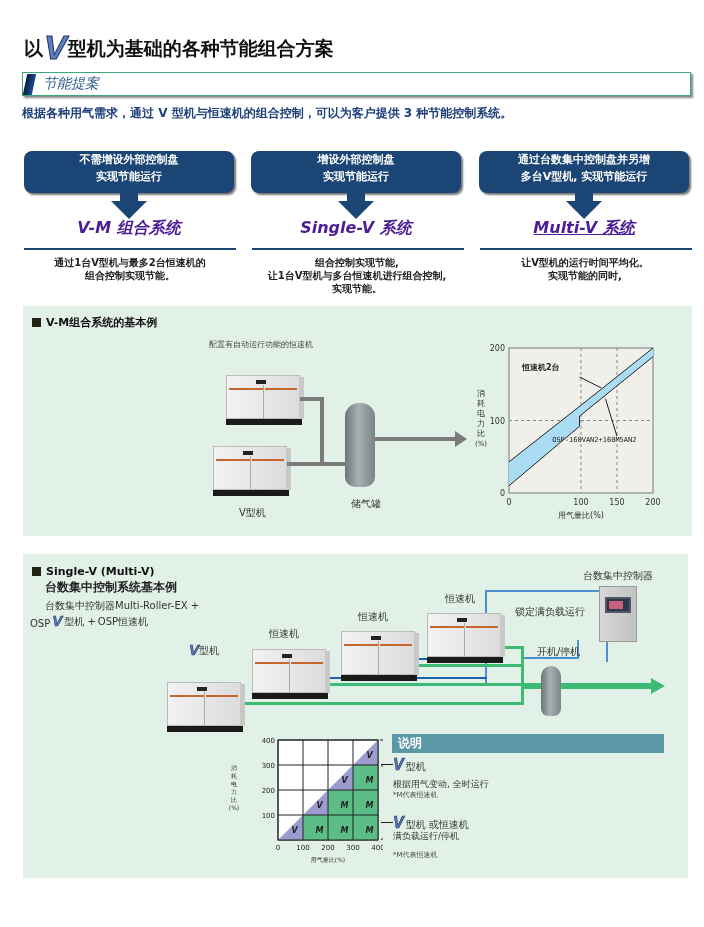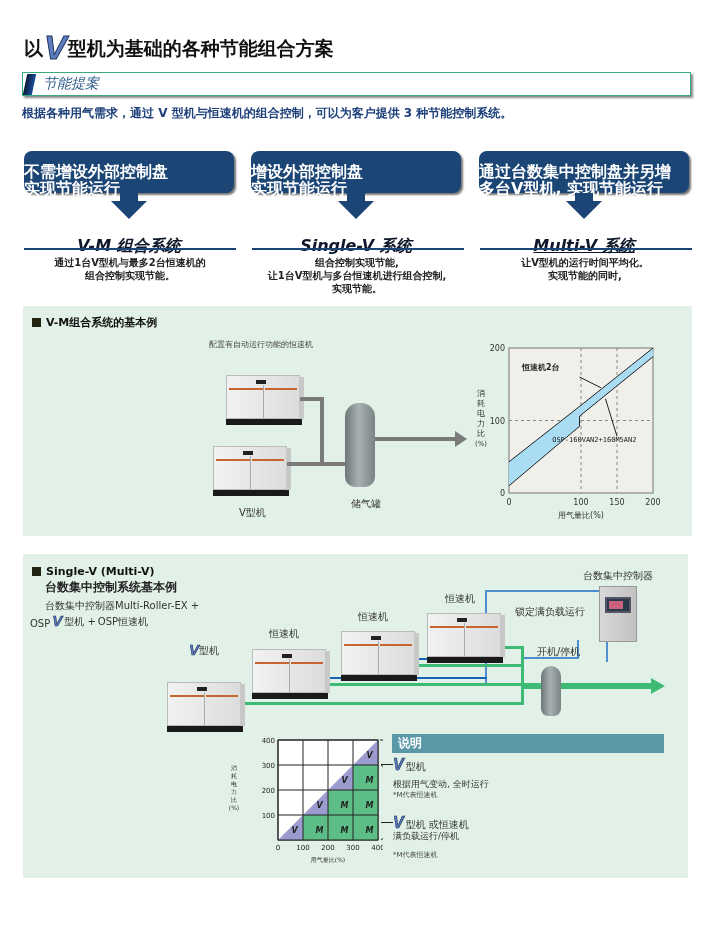--- a/index.html
+++ b/index.html
@@ -5,24 +5,24 @@
   * { box-sizing: border-box; margin: 0; padding: 0; }
   body { width: 704px; height: 927px; background: #ffffff; font-family: "DejaVu Sans", "Liberation Sans", sans-serif; color: #222; position: relative; overflow: hidden; }
   .abs { position: absolute; }
   .title { left: 24px; top: 32px; font-size: 19px; font-weight: bold; color: #111; display: flex; align-items: flex-end; letter-spacing: 0px; }
   .title .bigv { font-size: 34px; font-style: italic; font-weight: bold; color: #5c7ec0; -webkit-text-stroke: 1px #1f2f5a; line-height: 30px; margin: 0 1px; font-family: "Liberation Sans", sans-serif; }
   .section-bar { left: 22px; top: 72px; width: 669px; height: 24px; border: 1px solid #3aaa7a; box-shadow: 2px 2px 2px #888; background: #fff; }
   .section-bar .stripe { position: absolute; left: 2px; top: 1px; width: 9px; height: 21px; background: linear-gradient(90deg, #0a1a3a, #1c4e9a); transform: skewX(-12deg); }
   .section-bar .label { position: absolute; left: 20px; top: 2px; font-size: 14px; font-style: italic; color: #2a5a8a; }
   .intro { left: 22px; top: 105px; font-size: 12px; font-weight: bold; color: #1d3f7a; }
 
-  .blue-box { position: absolute; top: 151px; width: 210px; height: 42px; background: #1b4574; border-radius: 8px; box-shadow: 2px 2px 2px #777; color: #fff; font-size: 16px; font-weight: bold; line-height: 17px; padding-top: 12px; }
+  .blue-box { position: absolute; top: 151px; width: 210px; height: 42px; background: #1b4574; border-radius: 8px; box-shadow: 2px 2px 2px #777; color: #fff; font-size: 11px; font-weight: bold; text-align: center; line-height: 17px; padding-top: 0; }
   .arrow-stem { position: absolute; top: 193px; width: 18px; height: 8px; background: #1b4574; }
   .arrow-head { position: absolute; top: 201px; width: 0; height: 0; border-left: 18px solid transparent; border-right: 18px solid transparent; border-top: 18px solid #1b4574; }
-  .sys-title { position: absolute; top: 236px; width: 210px; text-align: center; font-size: 16px; font-weight: bold; font-style: italic; color: #0f172a; }
+  .sys-title { position: absolute; top: 218px; width: 210px; text-align: center; font-size: 16px; font-weight: bold; font-style: italic; color: #4c1d95; }
   .sys-rule { position: absolute; top: 248px; width: 212px; height: 2px; background: #1b4574; }
   .sys-desc { position: absolute; top: 256px; width: 212px; text-align: center; font-size: 10px; font-weight: bold; line-height: 13px; color: #222; }
 
   .panel { position: absolute; background: #e2f1e7; }
   .panel-heading { position: absolute; font-size: 11px; font-weight: bold; color: #111; display: flex; align-items: center; }
   .sq { display: inline-block; width: 9px; height: 9px; background: #221; margin-right: 5px; }
   .small { font-size: 8px; color: #444; }
   .lbl { font-size: 10px; color: #333; }
 
   

